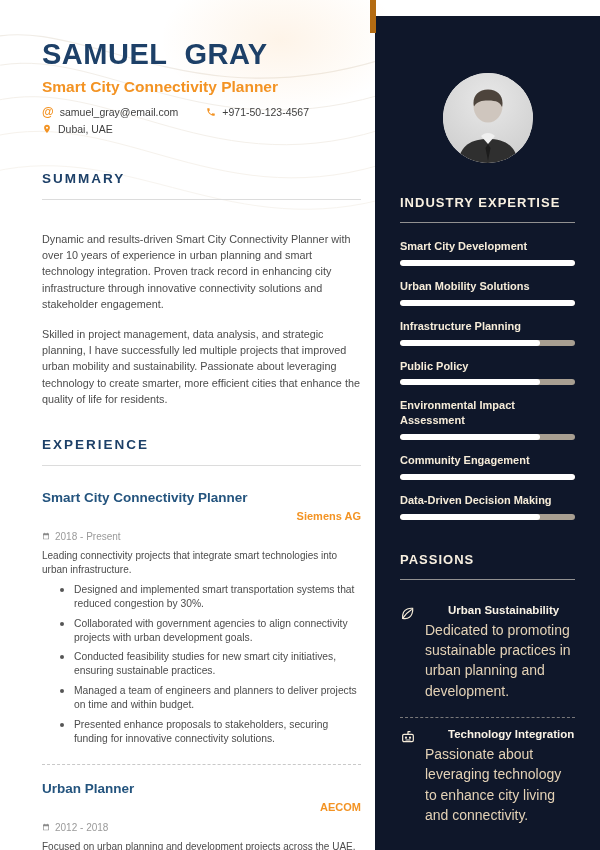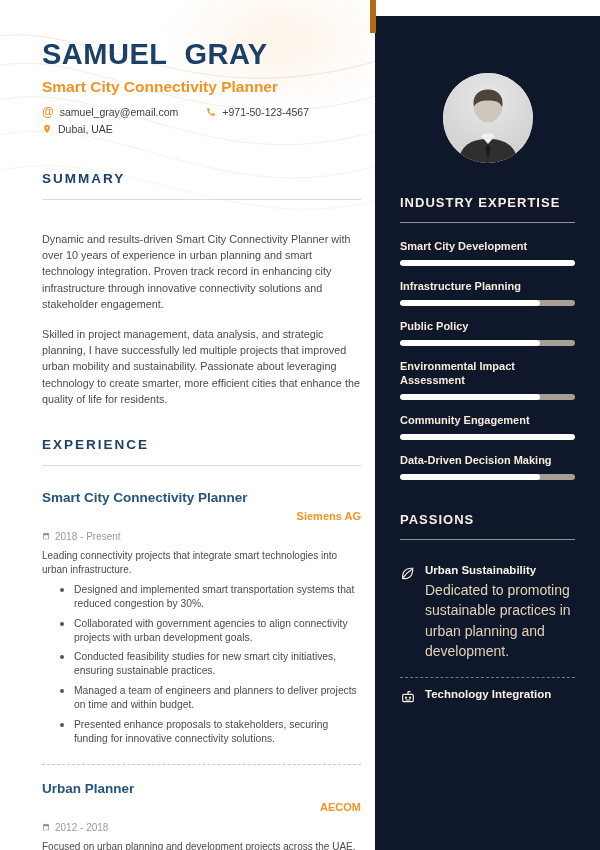--- a/index.html
+++ b/index.html
@@ -69,21 +69,21 @@
 
   .skills { margin-top:16px; }
   .skill { margin-bottom:13px; }
   .skill-label { font-size:11px; font-weight:bold; color:#f6ecd9; line-height:1.35; margin-bottom:6px; }
   .skill-bar { width:100%; height:6px; border-radius:3px; background:#a89f92; overflow:hidden; }
   .skill-fill { height:100%; border-radius:3px; background:#ffffff; }
 
   .passions-list { margin-top:14px; }
   .passion { display:flex; padding-top:10px; }
   .passion-icon { width:17px; flex:0 0 17px; margin-right:8px; color:#f6ecd9; padding-top:1px; }
-  .passion-title { font-size:11.5px; font-weight:bold; color:#faf3e6; }
+  .passion-title { font-size:11.5px; font-weight:bold; color:#faf3e6;margin-left:23px; }
   .passion-desc { font-size:14px; line-height:1.45; color:#e4d2b6; margin-top:4px; }
   .passion-divider { border:none; border-top:1px dashed rgba(250,240,220,0.45); margin-top:16px; }
 </style>
 </head>
 <body>
 
 <div class="page">
 
   <svg class="deco-waves" width="380" height="240" viewBox="0 0 380 240">
     <path d="M-20,40 C80,10 180,120 380,60" fill="none" stroke="#f0ece6" stroke-width="1.2"></path>
@@ -211,20 +211,26 @@
       <div class="sb-heading">INDUSTRY EXPERTISE</div>
       <hr class="sb-rule">
       <div class="skills" id="skills">
   <div class="skill">
     <div class="skill-label">Smart City Development</div>
     <div class="skill-bar">
       <div class="skill-fill" style="width: 100%;"></div>
     </div>
   </div>
 
+  <div class="skill">
+    <div class="skill-label">Urban Mobility Solutions</div>
+    <div class="skill-bar">
+      <div class="skill-fill" style="width: 100%;"></div>
+    </div>
+  </div>
 
   <div class="skill">
     <div class="skill-label">Infrastructure Planning</div>
     <div class="skill-bar">
       <div class="skill-fill" style="width: 80%;"></div>
     </div>
   </div>
 
   <div class="skill">
     <div class="skill-label">Public Policy</div>
@@ -285,20 +291,21 @@
         <svg width="16" height="16" viewBox="0 0 24 24" fill="none" stroke="#f6ecd9" stroke-width="1.8" stroke-linecap="round">
                   <rect x="4" y="8" width="16" height="11" rx="2"></rect>
                   <path d="M12 8V4M12 4h3"></path>
                   <circle cx="9" cy="13" r="0.8" fill="#f6ecd9"></circle>
                   <circle cx="15" cy="13" r="0.8" fill="#f6ecd9"></circle>
                   <path d="M9 16.5h6"></path>
                 </svg>
       </span>
       <span class="passion-text">
         <div class="passion-title">Technology Integration</div>
+        <div class="passion-desc">Passionate about leveraging technology to enhance city living and connectivity.</div>
       </span>
     </div>
   </div>
 </div>
     </div>
 
   </aside>
 </div>
 
 </body></html>

